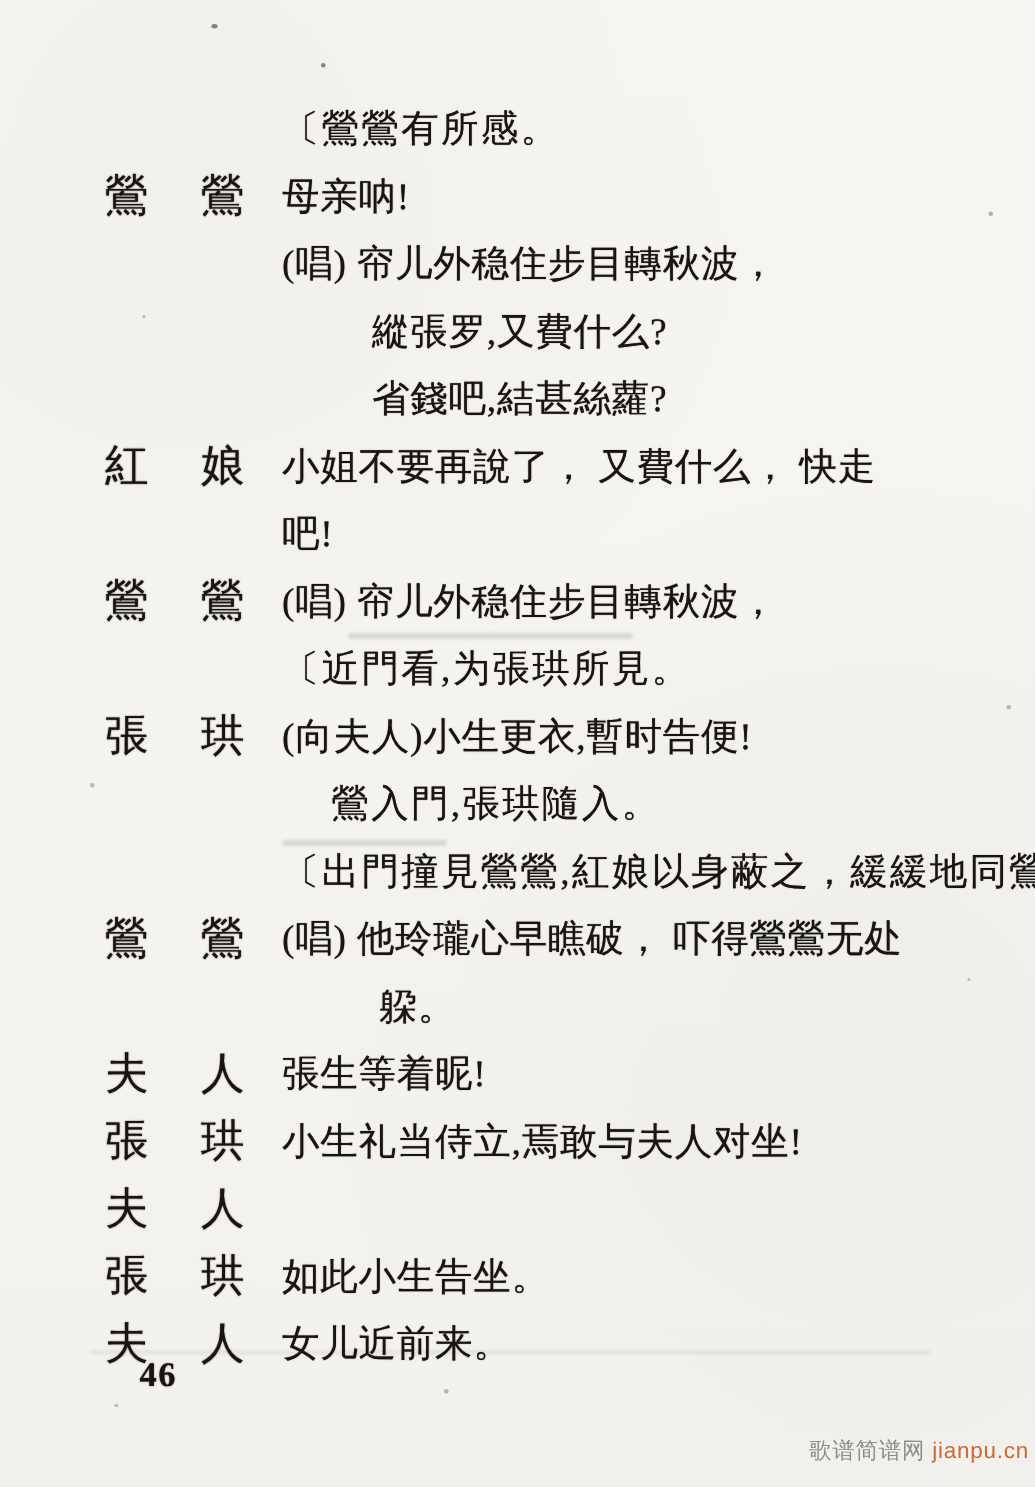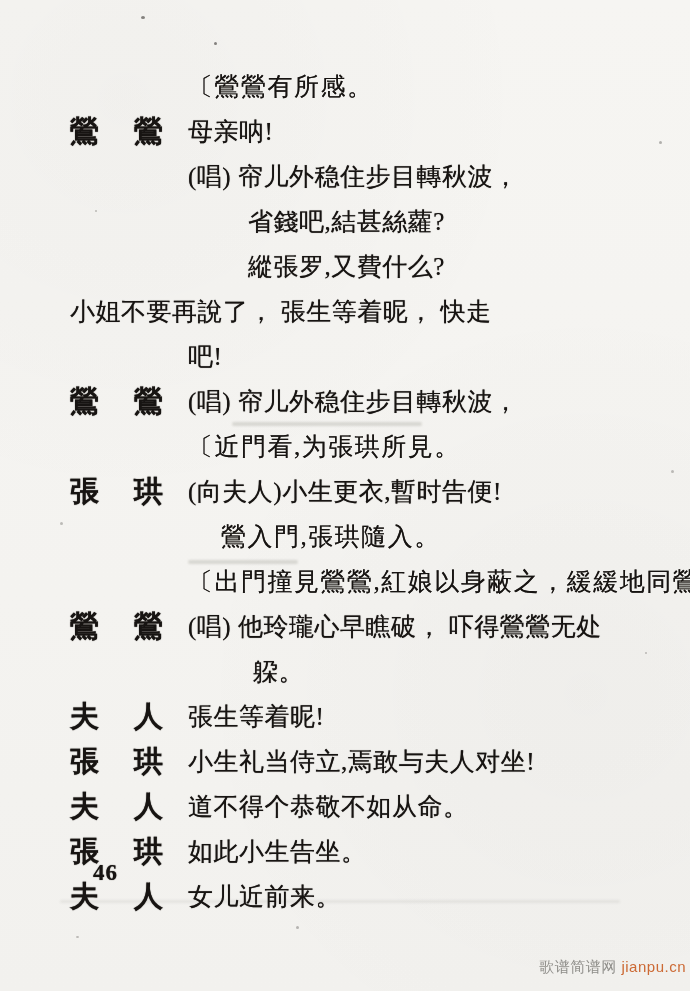--- a/index.html
+++ b/index.html
@@ -25,37 +25,37 @@
   .row {
     display:flex;
     height:45px;
     line-height:45px;
     white-space:pre;
   }
   .speaker {
     flex:none;
     width:118px;
     font-size:29px;
-    font-weight:bold;
+    font-weight:normal;
     letter-spacing:3px;
     text-shadow:0 0 1px rgba(20,16,12,0.85);
   }
   .text {
     font-size:25px;
     letter-spacing:0.5px;
     text-shadow:0 0 0.7px rgba(20,16,12,0.8);
   }
   .row.stage .text {
     font-size:25px;
     letter-spacing:1.5px;
     text-shadow:0 0 0.6px rgba(20,16,12,0.75);
   }
   .page-number {
     position:absolute;
-    left:93px; top:860px;
+    left:93px; top:904px;
     font-size:23px;
     font-weight:bold;
     letter-spacing:1px;
     text-shadow:0 0 1px rgba(20,16,12,0.8);
   }
   .watermark {
     position:absolute;
     right:4px; top:958px;
     font-size:15px;
     font-family:"Liberation Sans","DejaVu Sans",sans-serif;
@@ -91,33 +91,33 @@
   <div class="speck" style="left:76px;  top:936px; width:3px; height:2px; opacity:.5;"></div>
 
   <div class="smear" style="left:232px; top:422px; width:190px; height:4px;"></div>
   <div class="smear" style="left:188px; top:560px; width:110px; height:4px;"></div>
   <div class="smear" style="left:60px;  top:900px; width:560px; height:3px; opacity:.5;"></div>
 
   <div class="content" id="script-body">
       <div class="row stage"><span class="speaker"></span><span class="text">〔鶯鶯有所感。</span></div>
       <div class="row"><span class="speaker">鶯　鶯</span><span class="text">母亲呐!</span></div>
       <div class="row"><span class="speaker"></span><span class="text">(唱) 帘儿外稳住步目轉秋波，</span></div>
+      <div class="row"><span class="speaker"></span><span class="text" style="margin-left: 60px;">縱張罗,又費什么?</span></div>
       <div class="row"><span class="speaker"></span><span class="text" style="margin-left: 60px;">省錢吧,結甚絲蘿?</span></div>
-      <div class="row"><span class="speaker"></span><span class="text" style="margin-left: 60px;">縱張罗,又費什么?</span></div>
-      <div class="row"><span class="text">小姐不要再說了， 張生等着昵， 快走</span></div>
+      <div class="row"><span class="speaker">紅　娘</span><span class="text">小姐不要再說了， 又費什么， 快走</span></div>
       <div class="row"><span class="speaker"></span><span class="text">吧!</span></div>
       <div class="row"><span class="speaker">鶯　鶯</span><span class="text">(唱) 帘儿外稳住步目轉秋波，</span></div>
       <div class="row stage"><span class="speaker"></span><span class="text">〔近門看,为張珙所見。</span></div>
       <div class="row"><span class="speaker">張　珙</span><span class="text">(向夫人)小生更衣,暫时告便!</span></div>
       <div class="row stage"><span class="speaker"></span><span class="text" style="margin-left: 33px;">鶯入門,張珙隨入。</span></div>
       <div class="row stage"><span class="speaker"></span><span class="text">〔出門撞見鶯鶯,紅娘以身蔽之，緩緩地同鶯</span></div>
       <div class="row"><span class="speaker">鶯　鶯</span><span class="text">(唱) 他玲瓏心早瞧破， 吓得鶯鶯无处</span></div>
       <div class="row"><span class="speaker"></span><span class="text" style="margin-left: 65px;">躱。</span></div>
       <div class="row"><span class="speaker">夫　人</span><span class="text">張生等着昵!</span></div>
       <div class="row"><span class="speaker">張　珙</span><span class="text">小生礼当侍立,焉敢与夫人对坐!</span></div>
-      <div class="row"><span class="speaker">夫　人</span><span class="text">道不得个恭敬不如从命。</span></div>
+      <div class="row"><span class="speaker">夫　人</span></div>
       <div class="row"><span class="speaker">張　珙</span><span class="text">如此小生告坐。</span></div>
       <div class="row"><span class="speaker">夫　人</span><span class="text">女儿近前来。</span></div>
     </div>
 
   <div class="page-number">46</div>
   <div class="watermark"><span class="wm-name">歌谱简谱网</span><span> </span><span class="wm-url">jianpu.cn</span></div>
 </div>
 
 </body></html>

